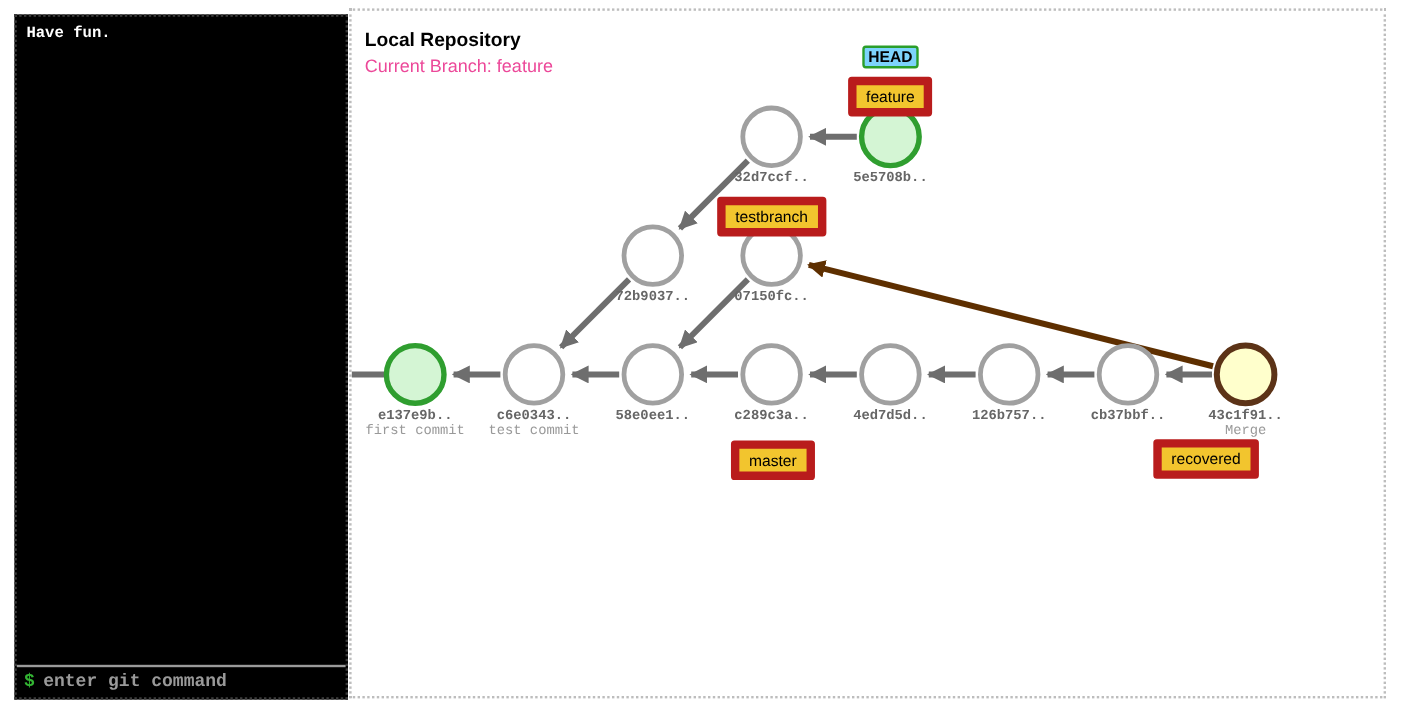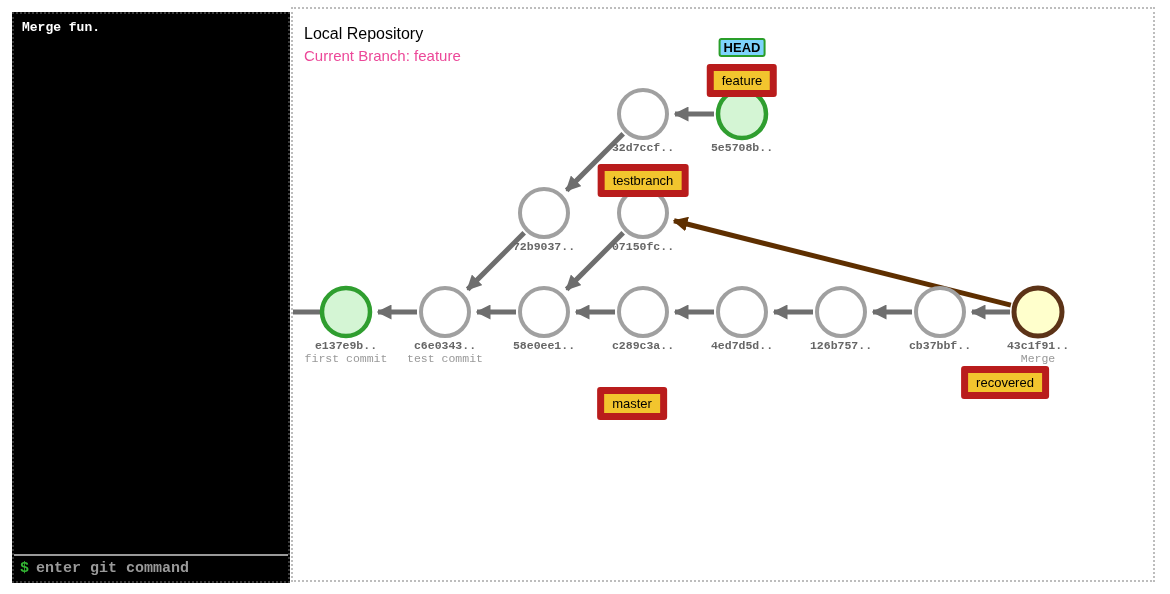--- a/index.html
+++ b/index.html
@@ -16,37 +16,37 @@
             border-top:2px solid #9a9a9a;display:flex;align-items:center;padding:0 6px;box-sizing:border-box;}
   .prompt-symbol{color:#33b533;font-size:15px;font-weight:700;margin-right:7px;}
   .cmd-input{flex:1;background:transparent;border:none;outline:none;color:#c4b5fd;
             font-family:"Liberation Mono",monospace;font-size:15px;font-weight:700;padding:0;}
   .cmd-input::placeholder{color:#999999;opacity:1;}
 
   
   .canvas{position:absolute;left:291px;top:7px;width:864px;height:575px;
           background:#fff;border:2px dotted #bdbdbd;box-sizing:border-box;}
   .canvas-header{position:absolute;left:11px;top:14px;}
-  .canvas-title{font-size:16px;font-weight:400;color:#000;line-height:22px;}
+  .canvas-title{font-size:16px;font-weight:700;color:#000;line-height:22px;}
   .canvas-subtitle{font-size:15px;font-weight:400;color:#ec4899;line-height:21px;}
 
   #graph{position:absolute;left:0;top:0;width:860px;height:571px;}
 
   .tag{position:absolute;transform:translateX(-50%);white-space:nowrap;
        font-size:13px;color:#000;border-radius:3px;box-sizing:border-box;}
   .tag-branch{background:#f2c52e;border:7px solid #b91c1c;padding:2px 8px;}
   .tag-head{background:#7dd3fc;border:2px solid #2a9e2a;padding:0 3px;font-weight:700;font-size:13px;}
 </style>
 </head>
 <body>
 
 <div class="page">
 
   <div class="terminal">
-    <div class="terminal-history">Merge fun.</div>
+    <div class="terminal-history">Have fun.</div>
     <div class="terminal-prompt">
       <span class="prompt-symbol">$</span>
       <input class="cmd-input" type="text" placeholder="enter git command" style="">
     </div>
   </div>
 
   <div class="canvas">
     <svg id="graph" viewBox="0 0 860 571" xmlns="http://www.w3.org/2000/svg">
         <defs>
           <marker id="arrow-gray" viewBox="0 0 10 10" refX="9" refY="5" markerWidth="3" markerHeight="3" orient="auto" markerUnits="strokeWidth">
@@ -98,18 +98,18 @@
         <text x="449" y="142" text-anchor="middle" font-family="&quot;Liberation Mono&quot;,monospace" font-size="11.5" font-weight="700" fill="#666666">5e5708b..</text>
       </svg>
     <div class="canvas-header">
       <div class="canvas-title">Local Repository</div>
       <div class="canvas-subtitle">Current Branch: feature</div>
     </div>
     <div id="tags">
         <div class="tag tag-head" style="left: 449px; top: 29px;">HEAD</div>
         <div class="tag tag-branch" style="left: 449px; top: 55px;">feature</div>
         <div class="tag tag-branch" style="left: 350px; top: 155px;">testbranch</div>
-        <div class="tag tag-branch" style="left: 339px; top: 358px; margin-top: 20px;">master</div>
+        <div class="tag tag-branch" style="left: 351px; top: 358px;">master</div>
         <div class="tag tag-branch" style="left: 712px; top: 357px;">recovered</div>
       </div>
   </div>
 
 </div>
 
 </body></html>

